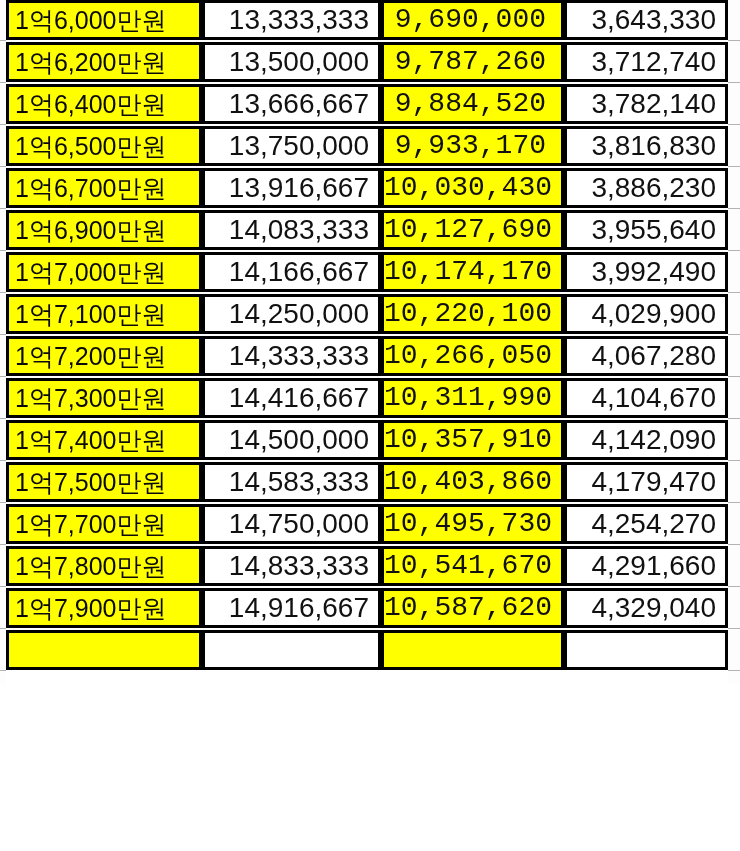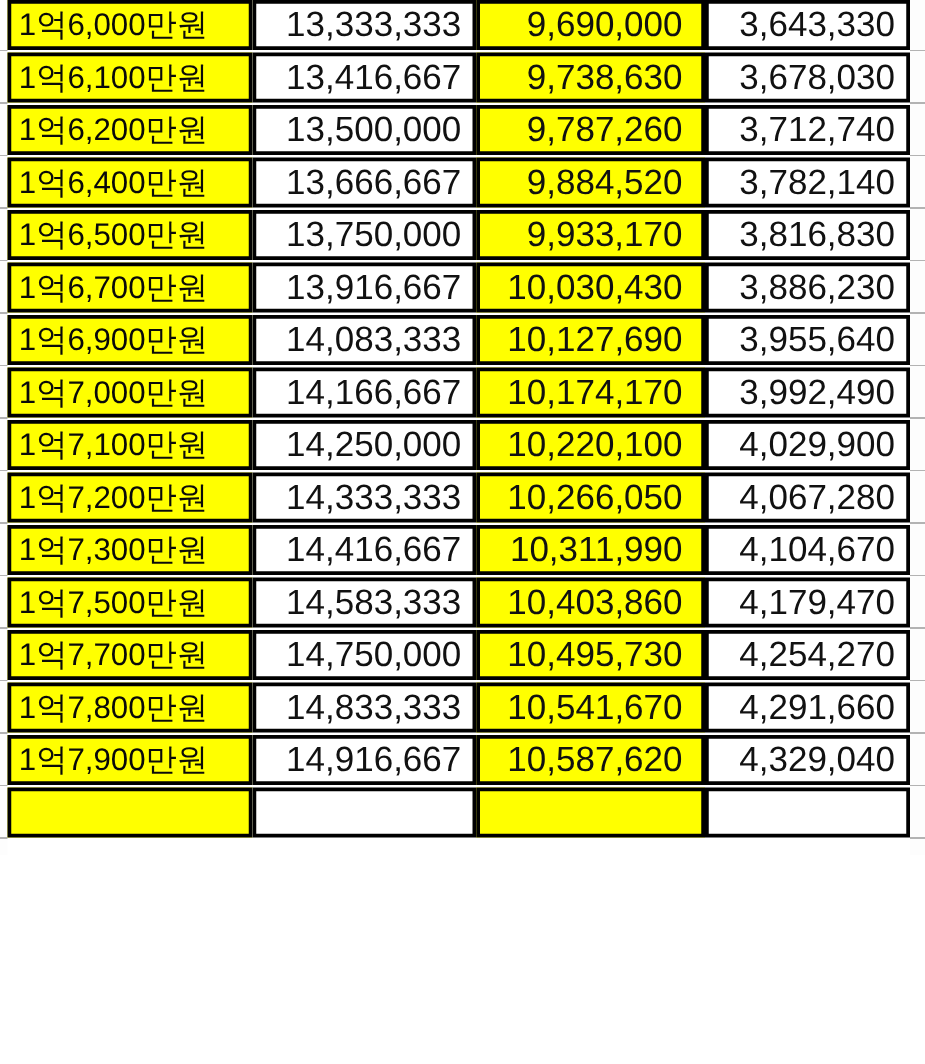--- a/index.html
+++ b/index.html
@@ -56,21 +56,21 @@
     text-align: left;
     padding-left: 6px;
     color: #0a0a0a;
   }
   td.num {
     background: #ffffff;
     font-size: 28px;
     text-align: right;
   }
   td.n2 { padding-right: 9px; }
-  td.n3 { padding-right: 15px; }
+  td.n3 { padding-right: 15px; font-family: Liberation Mono, monospace; }
   td.n4 { padding-right: 9px; }
   td.yl { background: #FFFF00; }
 </style>
 </head>
 <body>
 
 <div class="canvas">
   <div class="edge-strip left"></div>
   <div class="edge-strip right"></div>
 
@@ -80,26 +80,20 @@
       <col style="width:179px">
       <col style="width:183px">
       <col style="width:164px">
     </colgroup>
     <tbody>
       <tr>
         <td class="lab">1억6,000만원</td>
         <td class="num n2">13,333,333</td>
         <td class="num n3 yl">9,690,000</td>
         <td class="num n4">3,643,330</td>
-      </tr>
-      <tr>
-        <td class="lab">1억6,100만원</td>
-        <td class="num n2">13,416,667</td>
-        <td class="num n3 yl">9,738,630</td>
-        <td class="num n4">3,678,030</td>
       </tr>
       <tr>
         <td class="lab">1억6,200만원</td>
         <td class="num n2">13,500,000</td>
         <td class="num n3 yl">9,787,260</td>
         <td class="num n4">3,712,740</td>
       </tr>
       <tr>
         <td class="lab">1억6,400만원</td>
         <td class="num n2">13,666,667</td>
@@ -142,20 +136,26 @@
         <td class="num n3 yl">10,266,050</td>
         <td class="num n4">4,067,280</td>
       </tr>
       <tr>
         <td class="lab">1억7,300만원</td>
         <td class="num n2">14,416,667</td>
         <td class="num n3 yl">10,311,990</td>
         <td class="num n4">4,104,670</td>
       </tr>
       <tr>
+        <td class="lab">1억7,400만원</td>
+        <td class="num n2">14,500,000</td>
+        <td class="num n3 yl">10,357,910</td>
+        <td class="num n4">4,142,090</td>
+      </tr>
+      <tr>
         <td class="lab">1억7,500만원</td>
         <td class="num n2">14,583,333</td>
         <td class="num n3 yl">10,403,860</td>
         <td class="num n4">4,179,470</td>
       </tr>
       <tr>
         <td class="lab">1억7,700만원</td>
         <td class="num n2">14,750,000</td>
         <td class="num n3 yl">10,495,730</td>
         <td class="num n4">4,254,270</td>

